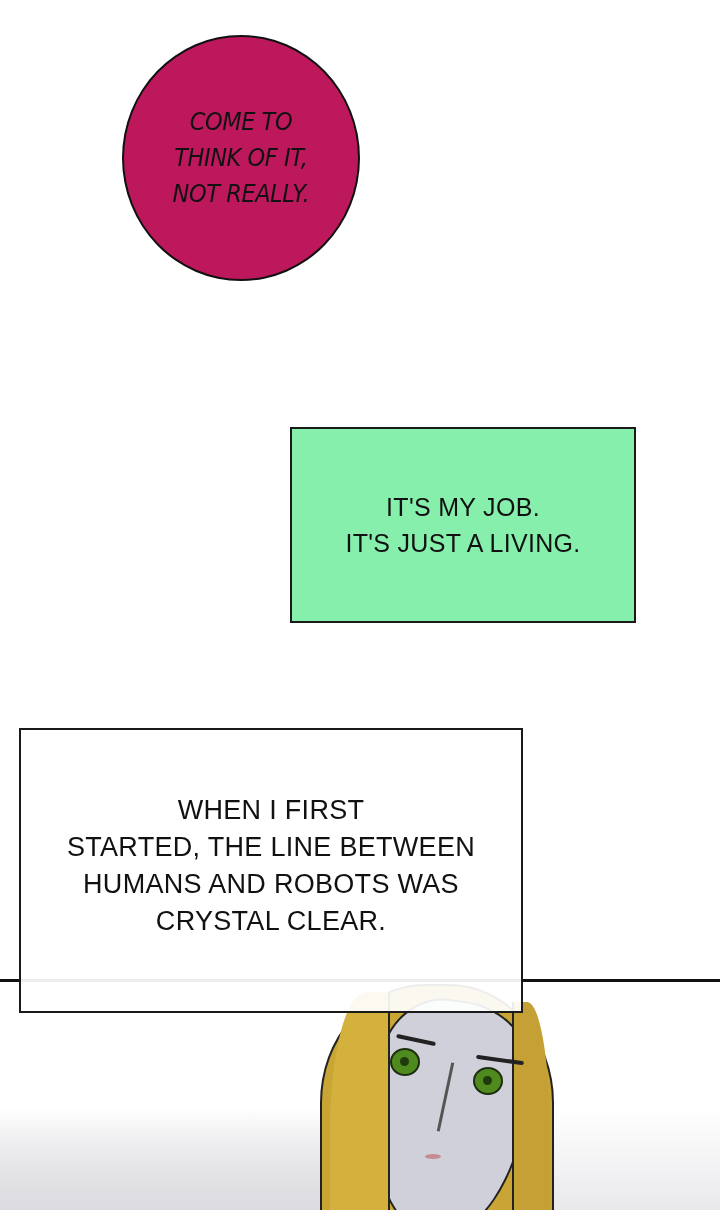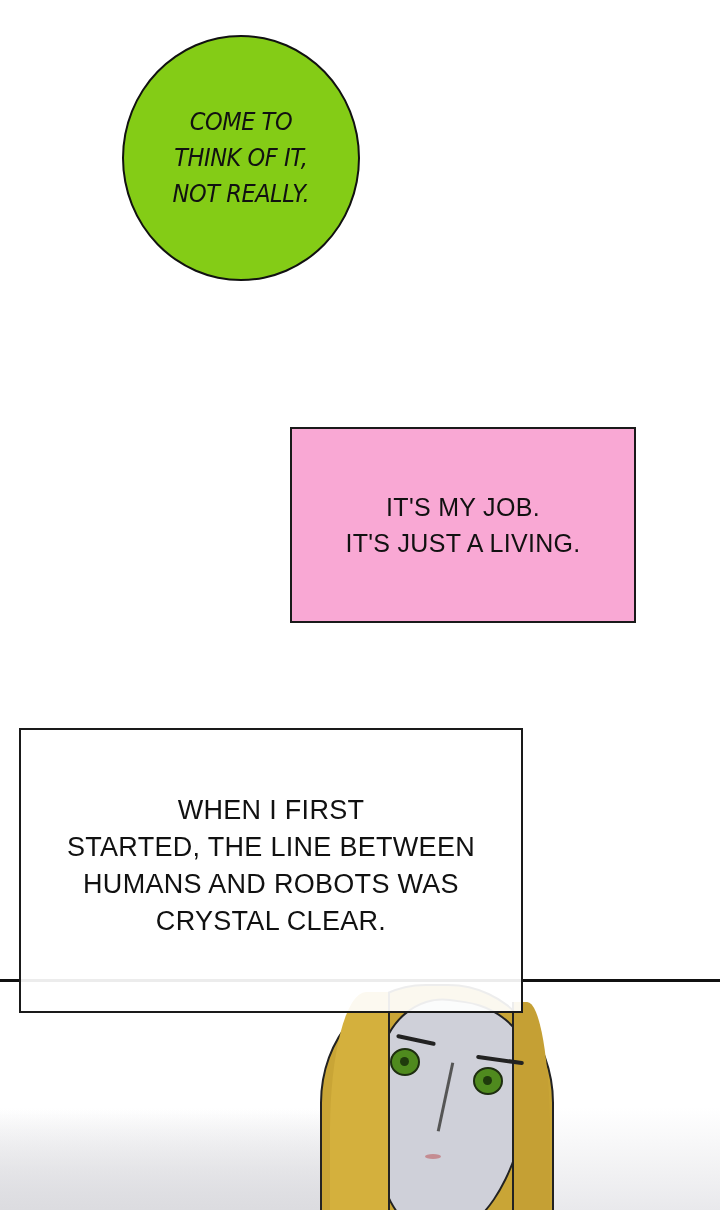--- a/index.html
+++ b/index.html
@@ -5,32 +5,32 @@
   html, body { margin: 0; padding: 0; }
   body {
     width: 720px; height: 1210px; position: relative; overflow: hidden;
     background: #ffffff;
     font-family: "Liberation Sans", sans-serif;
   }
   .bubble {
     position: absolute; left: 122px; top: 35px;
     width: 238px; height: 246px;
     border: 2px solid #111; border-radius: 50%;
-    box-sizing: border-box; background: #84cc16;
+    box-sizing: border-box; background: #be185d;
     display: flex; align-items: center; justify-content: center;
   }
   .bubble-text {
     font-family: "DejaVu Sans", sans-serif;
     font-style: italic; font-size: 25px; line-height: 36px;
     color: #111; text-align: center; letter-spacing: -0.5px;
     transform: scaleX(0.9);
     white-space: pre-line;
   }
   .caption {
-    position: absolute; background: #f9a8d4; border: 2px solid #1a1a1a;
+    position: absolute; background: #86efac; border: 2px solid #1a1a1a;
     box-sizing: border-box; display: flex; align-items: center; justify-content: center;
   }
   .caption-text {
     font-family: "Liberation Sans", sans-serif; font-weight: normal;
     color: #111; text-align: center; white-space: pre-line;
     letter-spacing: 0.3px;
   }
   #cap1 { left: 290px; top: 427px; width: 346px; height: 196px; }
   #cap1 .caption-text { font-size: 25px; line-height: 36px; }
   #cap2 { left: 19px; top: 728px; width: 504px; height: 285px; background: rgba(255,255,255,0.92); z-index: 5; }

